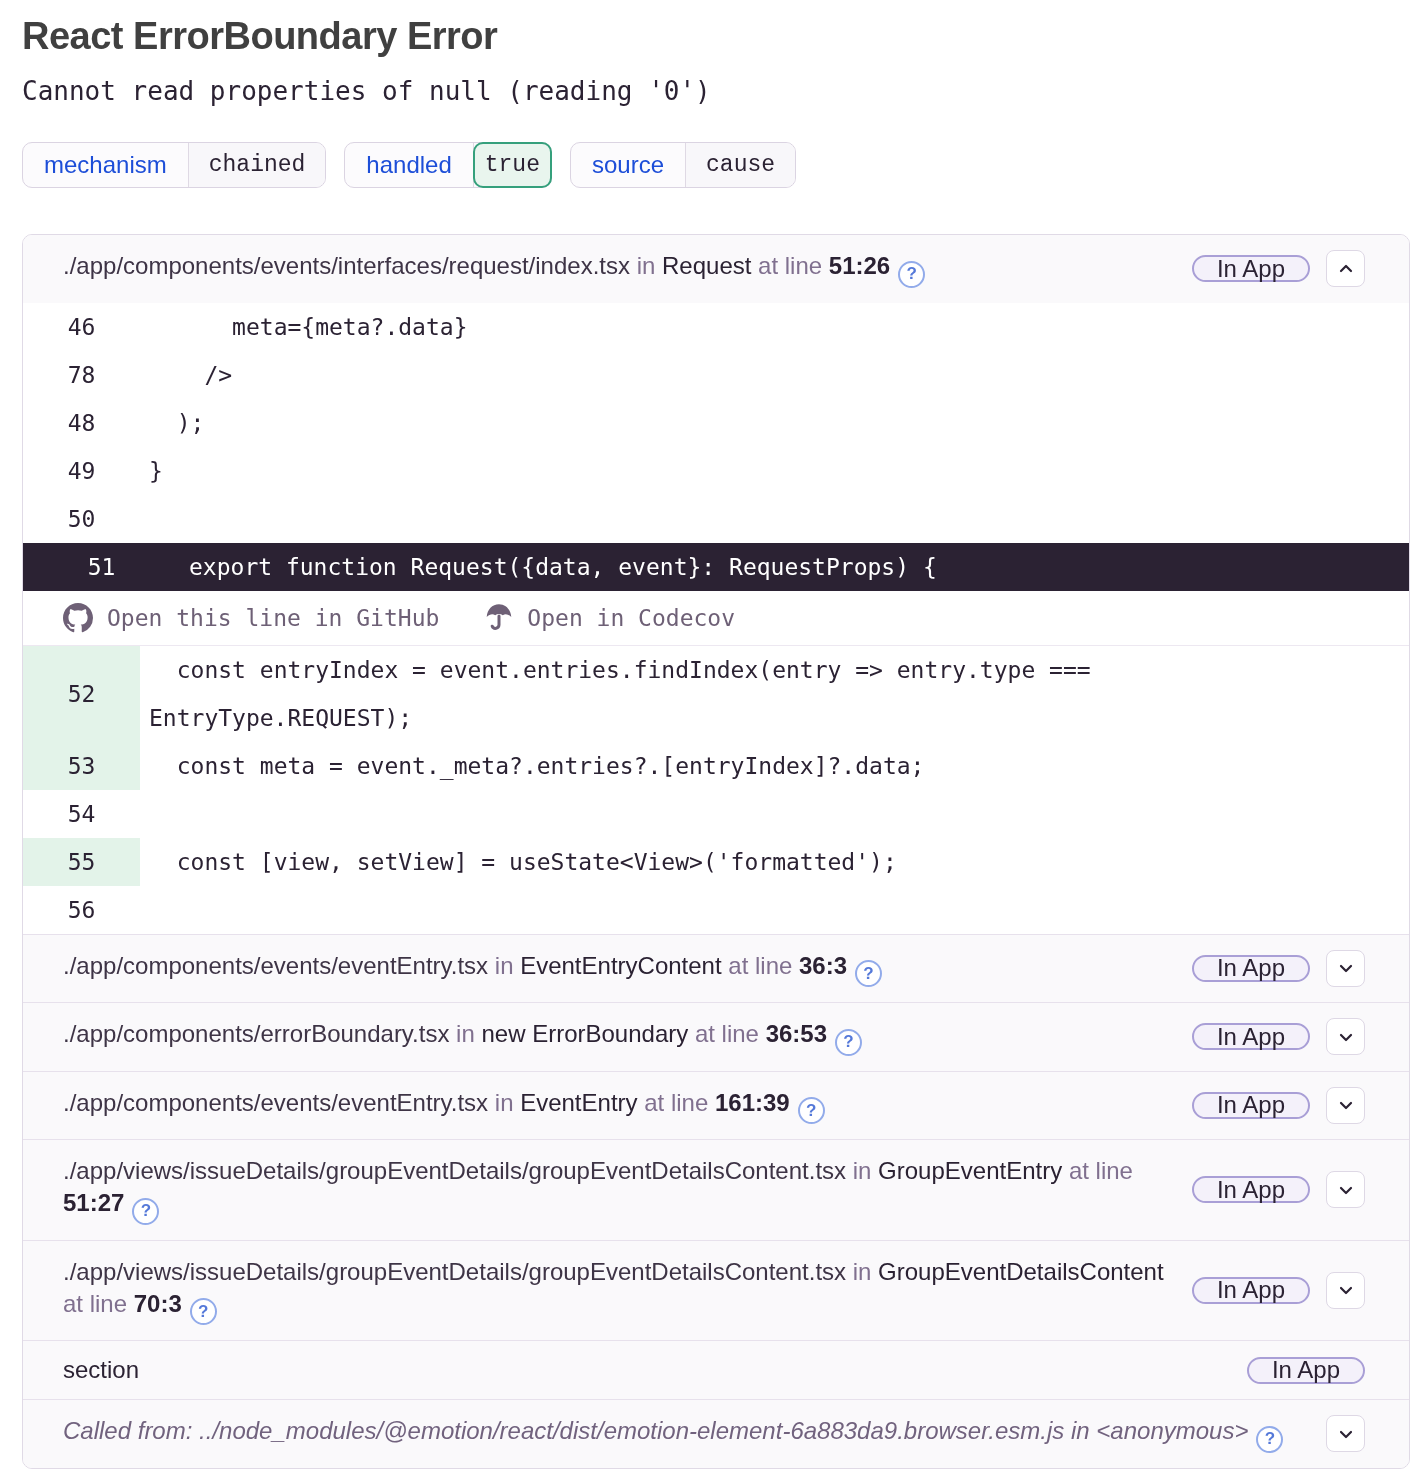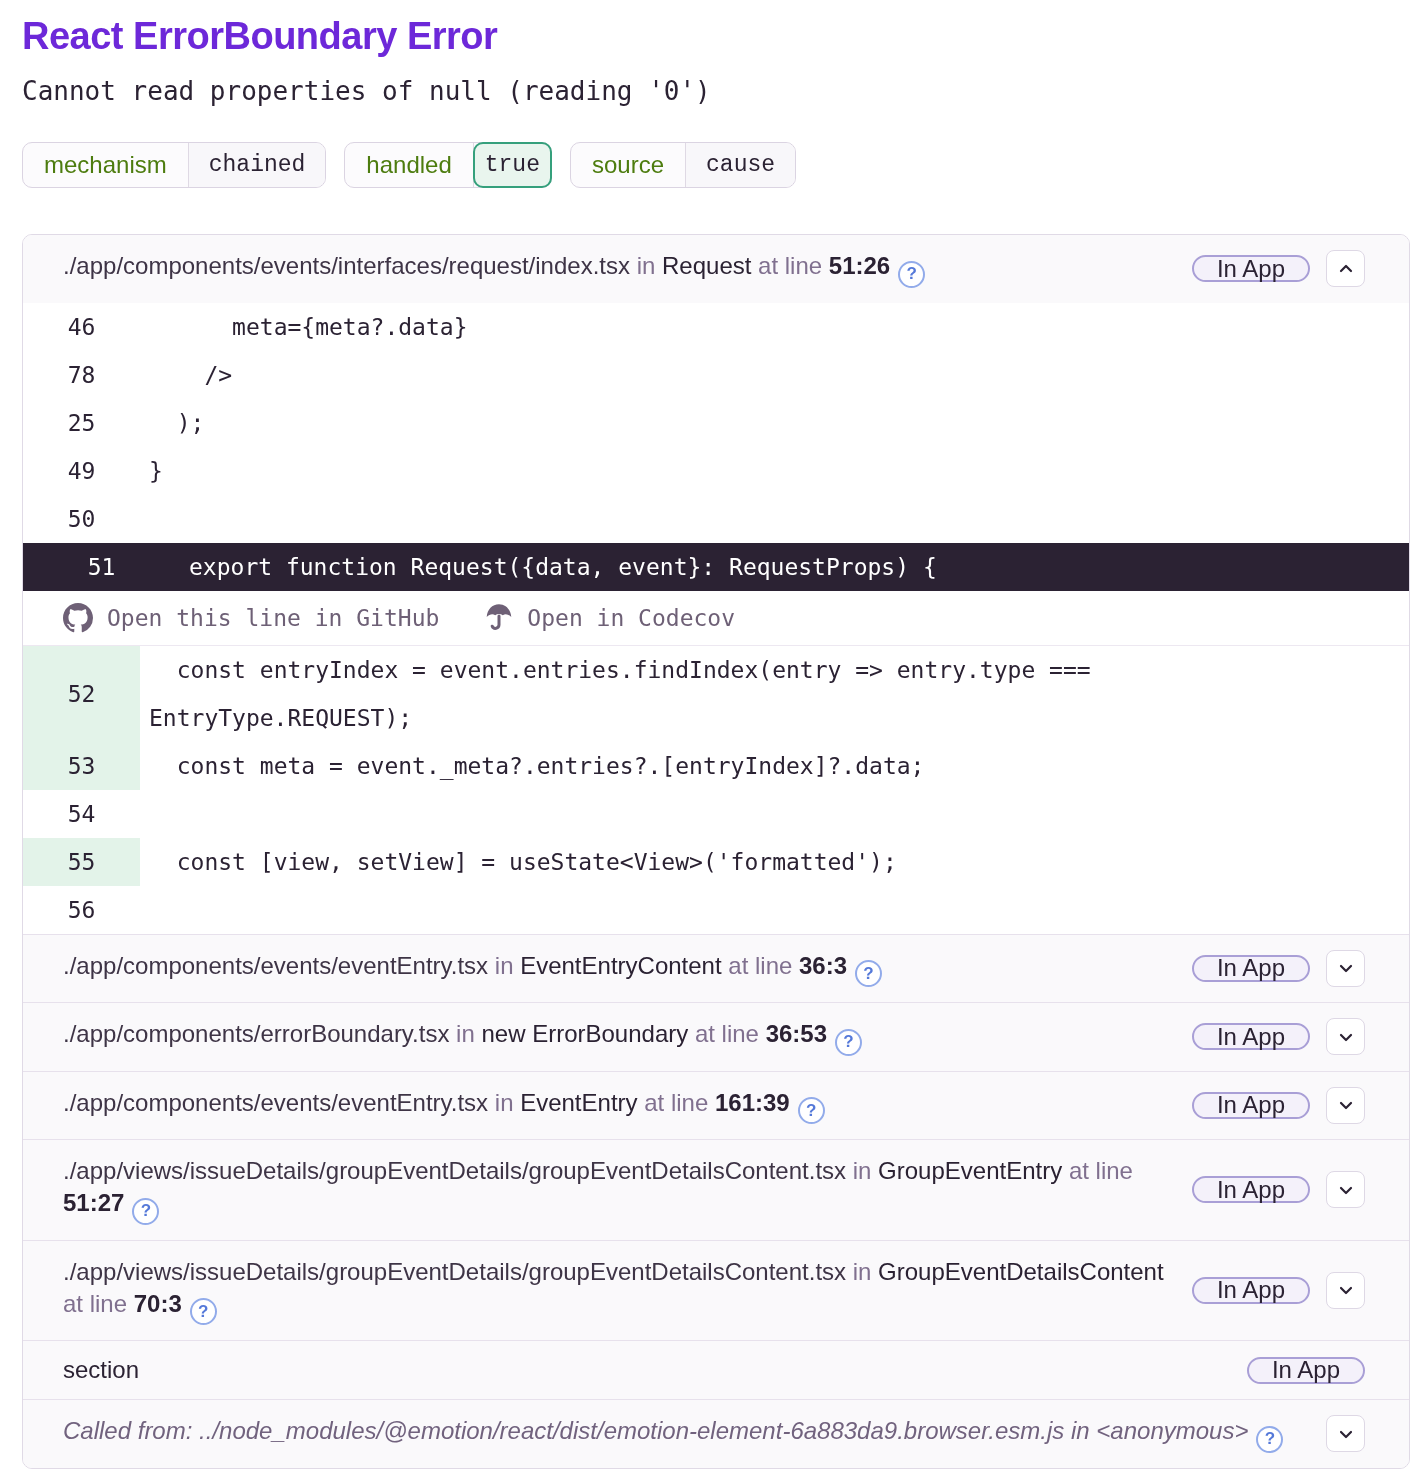--- a/index.html
+++ b/index.html
@@ -1,25 +1,25 @@
 <!DOCTYPE html>
 <html><head>
 <meta charset="utf-8">
 <style>
   * { box-sizing: border-box; }
   html,body { margin:0; padding:0; background:#fff; }
   body { font-family:"Liberation Sans", sans-serif; color:#2B2233; }
   .page { position:relative; width:1424px; height:1482px; overflow:hidden; background:#fff; }
 
-  .page-title { margin:14px 0 0 22px; font-size:38px; line-height:44px; font-weight:700; color:#6d28d9; letter-spacing:-0.5px; }
+  .page-title { margin:14px 0 0 22px; font-size:38px; line-height:44px; font-weight:700; color:#404040; letter-spacing:-0.5px; }
   .error-message { margin:18px 0 16px 22px; font-family:"DejaVu Sans Mono", monospace; font-size:26px; color:#2B2233; }
 
   .tags { display:flex; gap:18px; margin:36px 0 0 22px; }
   .tag { display:flex; align-items:stretch; border:1px solid #DBD4E2; border-radius:10px; background:#FCFBFD; height:46px; }
-  .tag-key { display:flex; align-items:center; padding:0 21px; font-size:24px; color:#4d7c0f; border-right:1px solid #DFD9E4; }
+  .tag-key { display:flex; align-items:center; padding:0 21px; font-size:24px; color:#1d4ed8; border-right:1px solid #DFD9E4; }
   .tag-value { display:flex; align-items:center; padding:0 20px; font-size:23px; font-family:Liberation Mono, monospace; color:#2B2233; background:#F8F7FA; border-radius:0 9px 9px 0; }
   .tag-value.highlight { background:#E9F5EE; border:2px solid #35A07C; border-radius:10px; margin:-1px; padding:0 10px; }
 
   .card { width:1388px; margin:46px 0 0 22px; border:1px solid #E0DAE6; border-radius:10px; background:#fff; overflow:hidden; }
 
   .frame-row { display:flex; align-items:center; justify-content:space-between; gap:24px; padding:15px 44px 15px 40px; background:#FAF9FB; border-top:1px solid #E7E1EC; cursor:pointer; }
   .frame-row:first-child { border-top:none; }
   .frame-title { font-size:24px; line-height:32px; color:#3E3446; }
   .frame-title .muted { color:#80708F; }
   .frame-title .fn { color:#2B2233; }
@@ -84,21 +84,21 @@
       <div class="code">
         <div class="code-line">
           <div class="gutter">46</div>
           <div class="code-text">      meta={meta?.data}</div>
         </div>
         <div class="code-line">
           <div class="gutter">78</div>
           <div class="code-text">    /&gt;</div>
         </div>
         <div class="code-line">
-          <div class="gutter">25</div>
+          <div class="gutter">48</div>
           <div class="code-text">  );</div>
         </div>
         <div class="code-line">
           <div class="gutter">49</div>
           <div class="code-text">}</div>
         </div>
         <div class="code-line">
           <div class="gutter">50</div>
           <div class="code-text"></div>
         </div>

